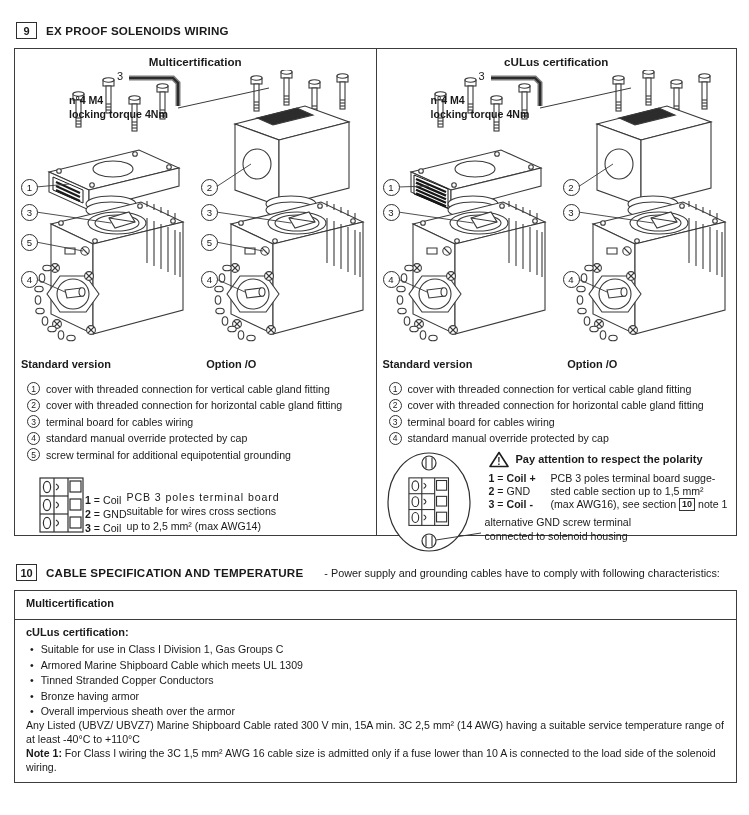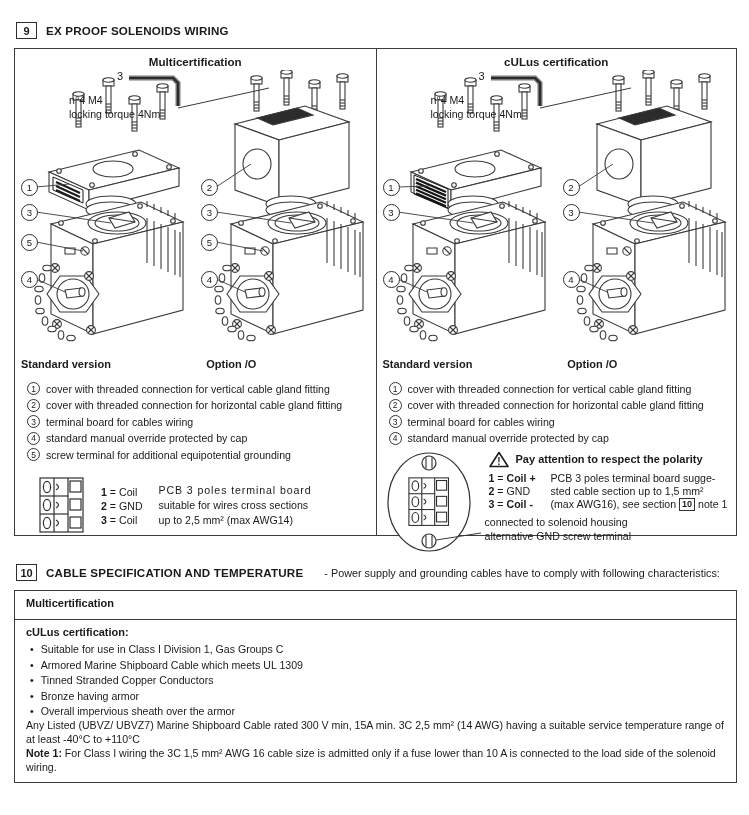--- a/index.html
+++ b/index.html
@@ -23,30 +23,30 @@
   .panel + .panel { border-left:1.8px solid #3c3c3c; }
   .panel-title { text-align:center; font-weight:bold; font-size:11.6px; padding-top:3px; }
   .diagram-row { position:relative; height:288px; margin-top:2px; }
   .assembly { position:absolute; top:0; width:170px; height:288px; }
   .assembly.a1 { left:6px; } .assembly.a2 { left:186px; }
   .callout { position:absolute; left:0; width:17px; height:17px; border:1.3px solid #2f2f2f;
              border-radius:50%; background:#fff; display:flex; align-items:center;
              justify-content:center; font-size:9.6px; z-index:3; }
   .screw-ann { position:absolute; left:18px; top:0; width:300px; height:64px; z-index:2; pointer-events:none; }
   .screw-digit { position:absolute; left:84px; top:0px; font-size:11px; }
-  .screw-note { position:absolute; left:36px; top:23px; font-size:10.6px; line-height:1.35; }
+  .screw-note { position:absolute; left:36px; top:23px; font-size:10.6px; line-height:1.35;font-weight:bold; }
   .labels { display:flex; height:16px; }
   .labels .lab { width:170px; text-align:left; font-weight:bold; font-size:11px; }
   .labels .lab.l1 { margin-left:6px; } .labels .lab.l2 { margin-left:16px; }
   .legend { margin:8px 0 0 12px; display:grid; row-gap:3.5px; }
   .legend-row { display:flex; align-items:center; gap:6px; font-size:10.6px; }
   .cnum { display:inline-flex; min-width:13px; height:13px; border:1px solid #333; border-radius:50%;
           align-items:center; justify-content:center; font-size:8.5px; flex:0 0 auto; }
 
-  .terminal-note { display:flex; gap:16px; margin:16px 0 0 24px; align-items:center; }
+  .terminal-note { display:flex; margin:16px 0 0 24px; align-items:flex-end; }
   .pins { display:grid; row-gap:2px; font-size:10.6px; white-space:nowrap; }
   .tb-note { font-size:10.6px; line-height:1.4; }
   .tb-note .sp1 { letter-spacing:.9px; }
 
   .polarity { display:flex; gap:8px; margin:4px 0 0 8px; align-items:flex-start; }
   .pol-right { padding-top:2px; }
   .warn-row { display:flex; align-items:center; gap:7px; margin-bottom:4px; }
   .warn-title { font-weight:bold; font-size:11px; }
   .pol-grid { display:grid; grid-template-columns:62px 1fr; row-gap:1px; font-size:10.6px; }
   .pol-grid .ptext { white-space:nowrap; }
@@ -405,22 +405,22 @@
         </div>
         <div class="pol-grid">
           <span><b>1</b> <span>=</span> <b>Coil +</b></span>
           <span class="ptext">PCB 3 poles terminal board sugge-</span>
           <span><b>2</b> <span>=</span> <span>GND</span></span>
           <span class="ptext">sted cable section up to 1,5 mm²</span>
           <span><b>3</b> <span>=</span> <b>Coil -</b></span>
           <span class="ptext"><span>(max AWG16), see section</span> <span class="refbox">10</span> <span>note 1</span></span>
         </div>
         <div class="altgnd">
+          <div>alternative GND screw terminal</div>
           <div>connected to solenoid housing</div>
-          <div>alternative GND screw terminal</div>
         </div>
       </div>
     </div>
   </div>
 </div>
 
 <div class="sec-head sec10-gap">
   <span class="numbox">10</span>
   <span class="sec-title">CABLE SPECIFICATION AND TEMPERATURE</span>
   <span class="sec-sub">- Power supply and grounding cables have to comply with following characteristics:</span>

